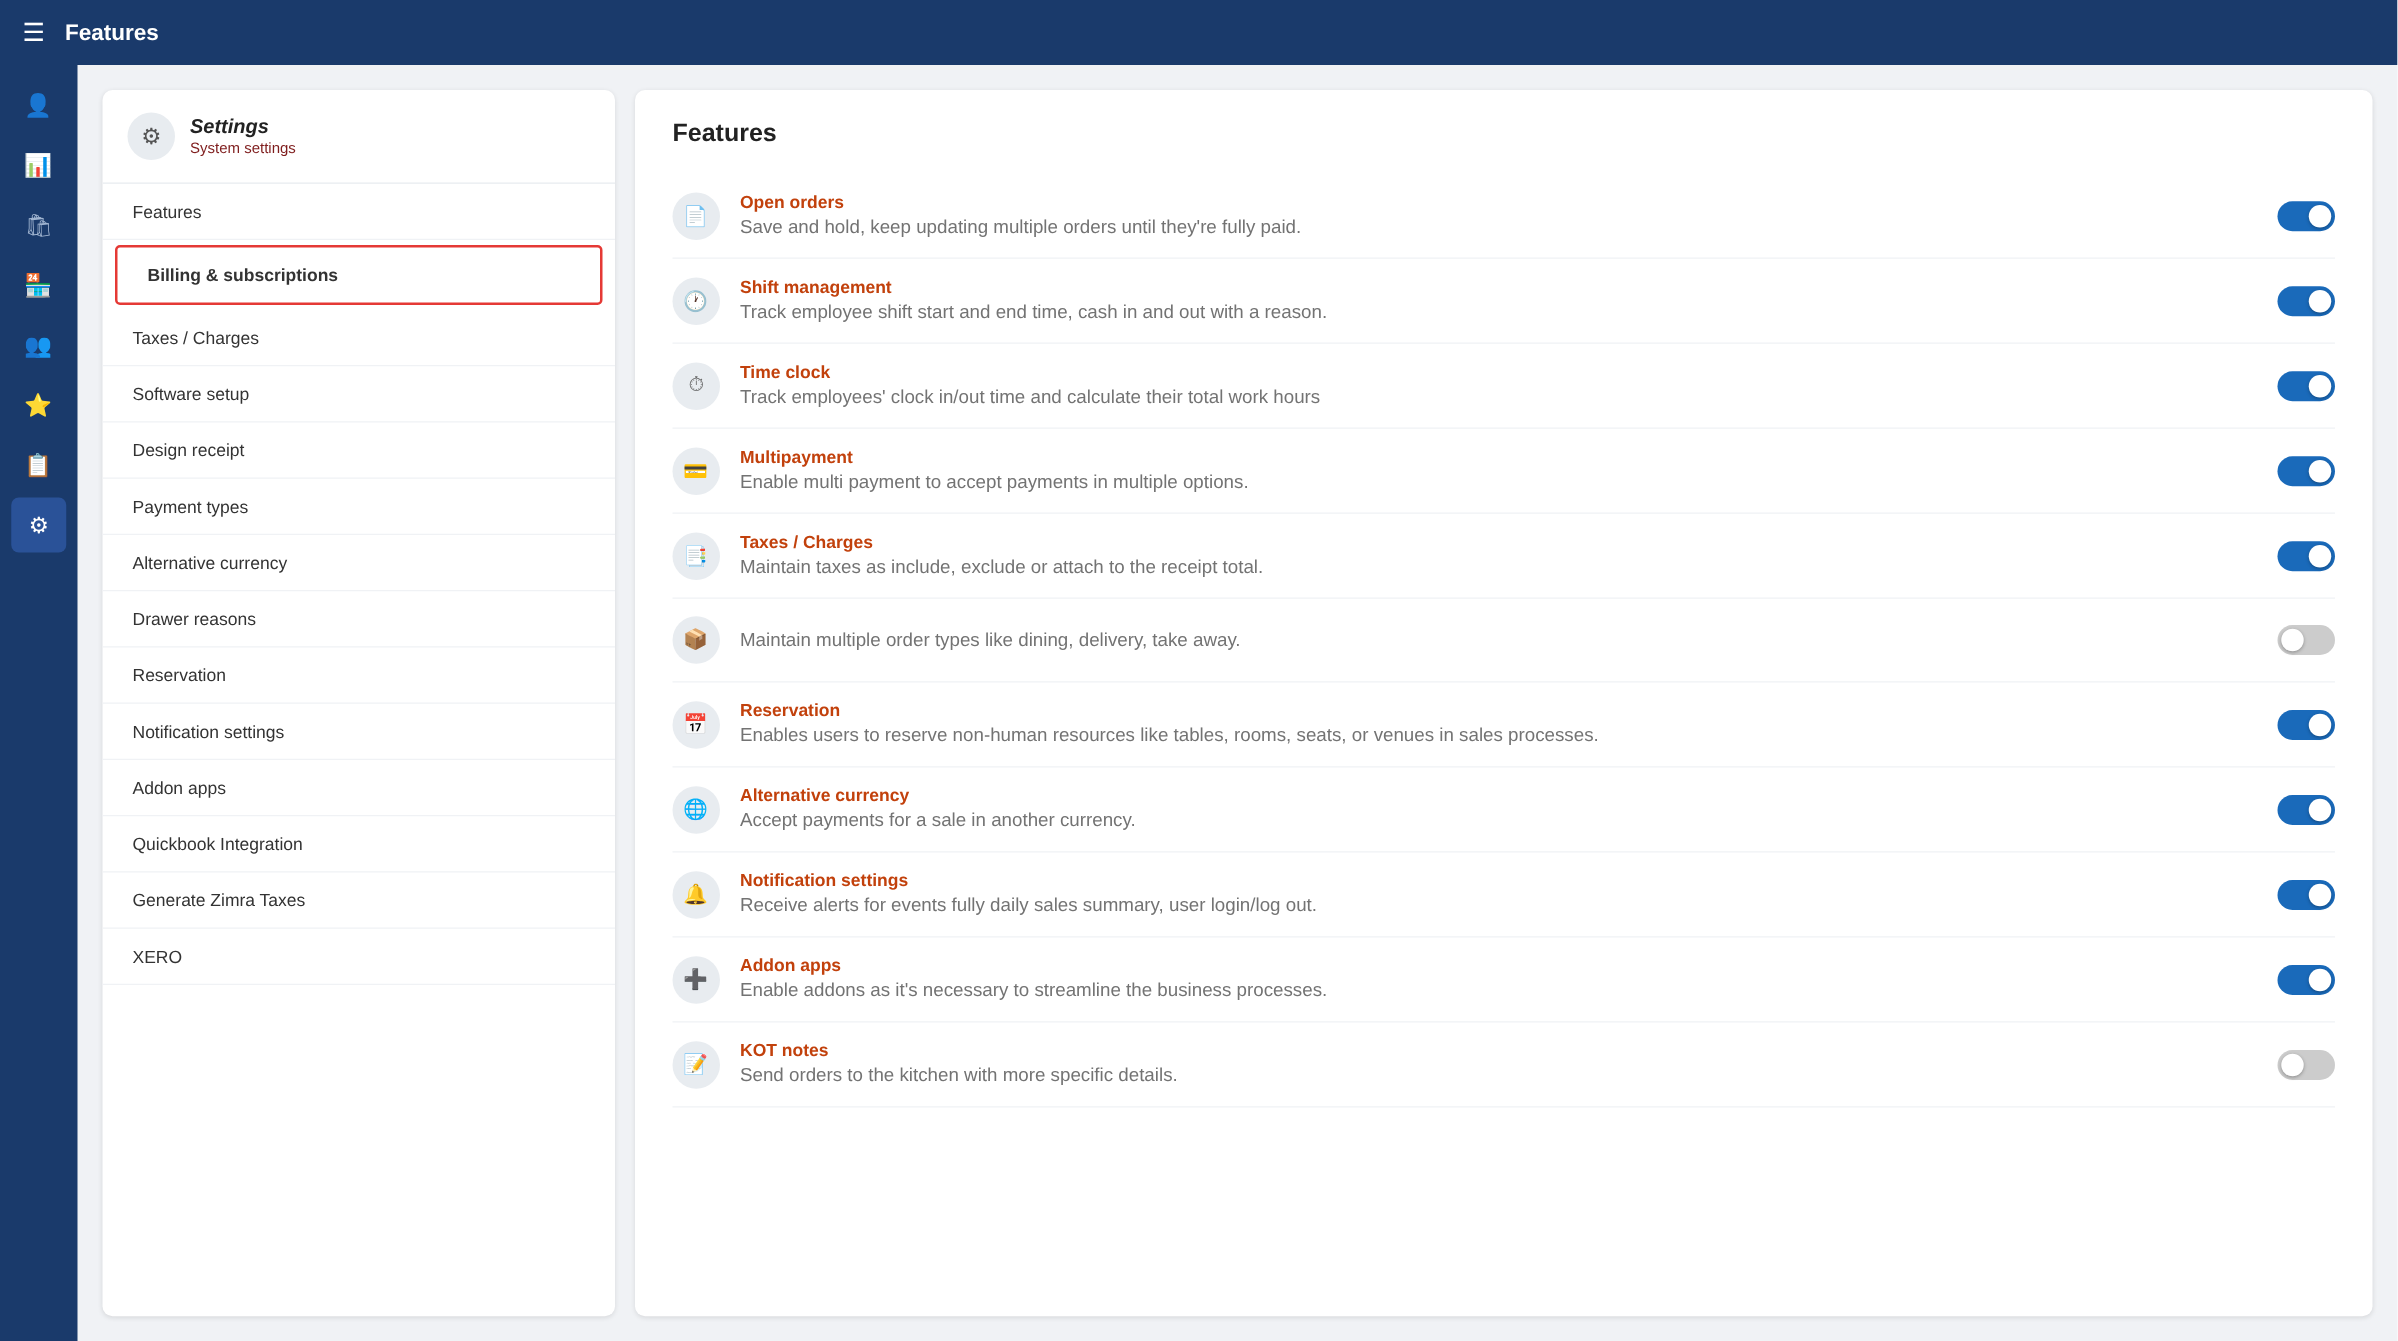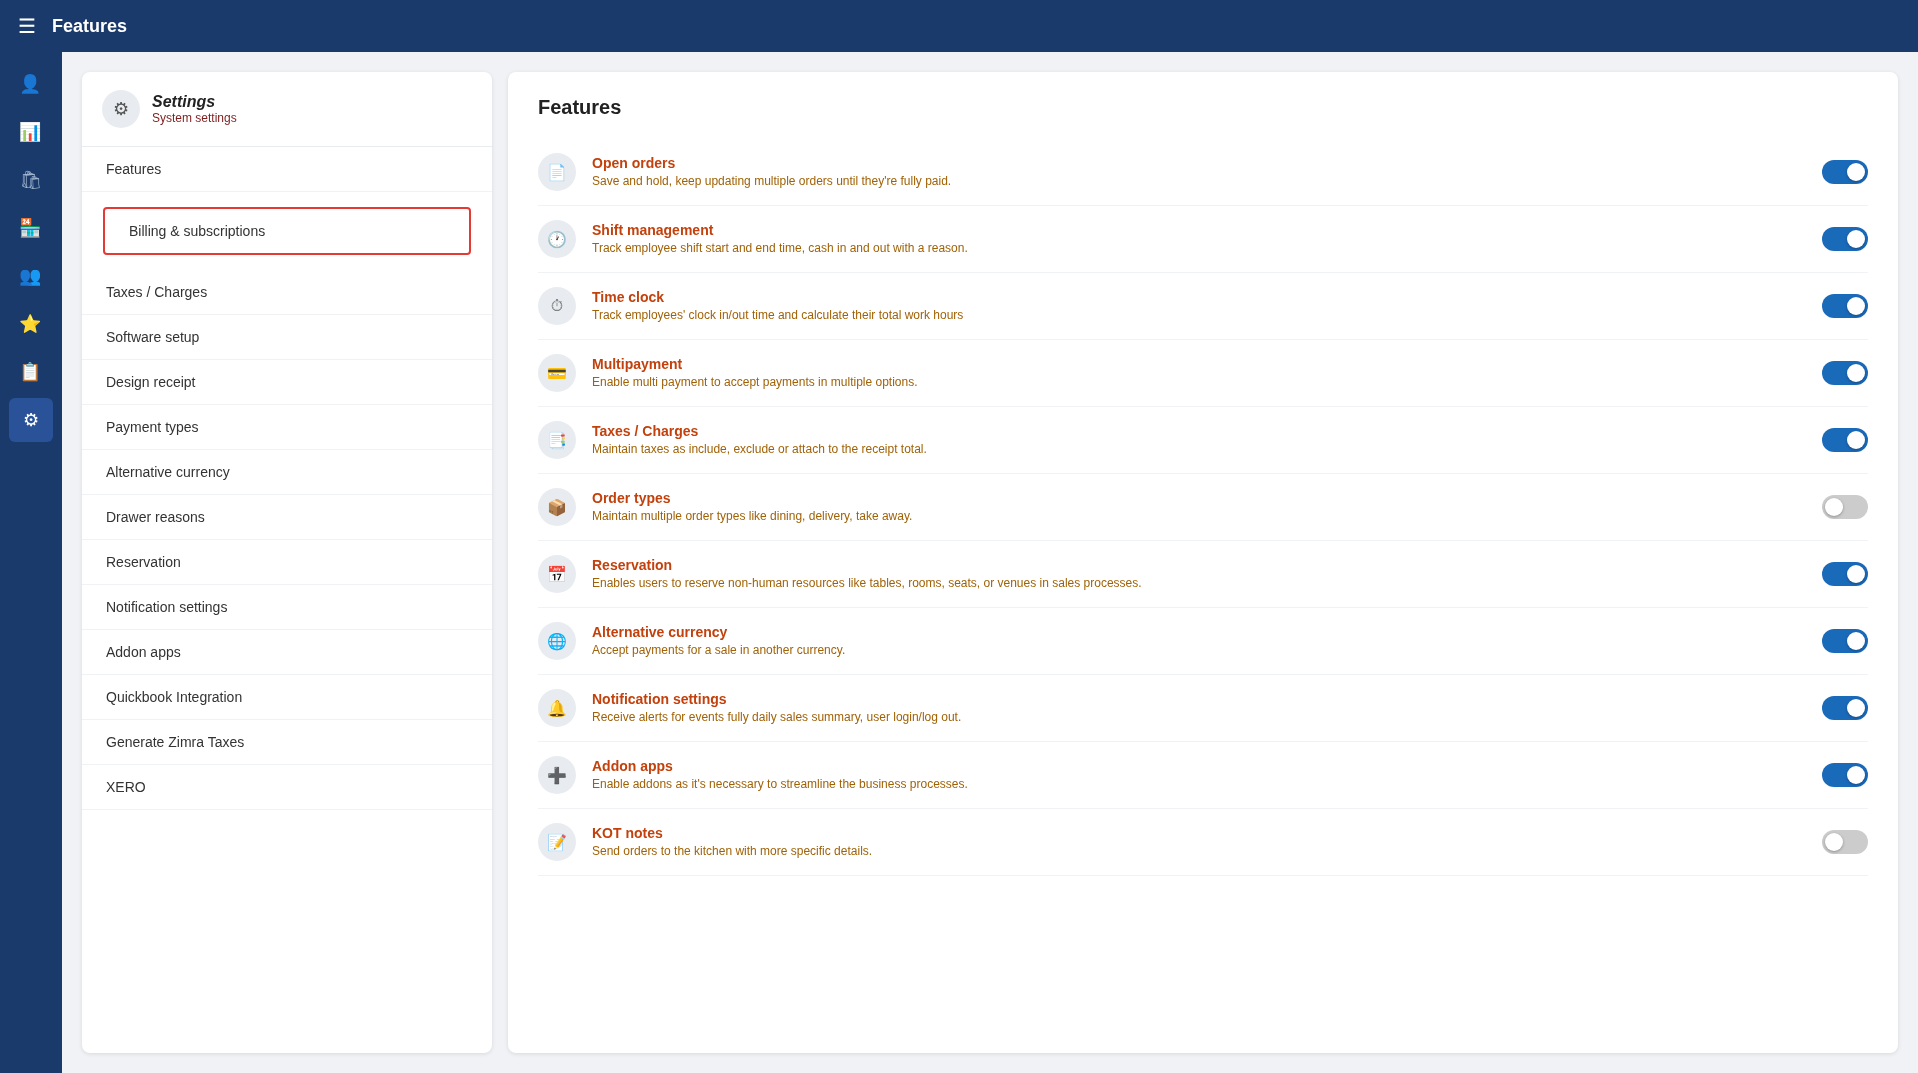--- a/index.html
+++ b/index.html
@@ -161,22 +161,22 @@
     .feature-text {
       flex: 1;
     }
     .feature-name {
       font-size: 14px;
       font-weight: 600;
       color: #c2410c;
       margin-bottom: 2px;
     }
     .feature-desc {
-      font-size: 12px;
-      color: #a16207;
+      font-size: 15px;
+      color: #737373;
       line-height: 1.4;
     }
 
     
     .toggle {
       position: relative;
       width: 46px;
       height: 24px;
       flex-shrink: 0;
     }
@@ -230,21 +230,21 @@
       <div class="settings-header">
         <div class="settings-header-icon">⚙</div>
         <div class="settings-header-text">
           <h2>Settings</h2>
           <p>System settings</p>
         </div>
       </div>
 
       <div id="settings-nav">
           <div class="nav-item">Features</div>
-          <div style="position: relative; display: flex; align-items: flex-start; margin: 11px;">
+          <div style="position: relative; display: flex; align-items: flex-start; margin: 0px; font-weight: bold;">
             <div class="nav-item highlighted" style="flex: 1 1 0%; margin: 4px 10px;">Billing &amp; subscriptions</div>
           </div>
           <div class="nav-item">Taxes / Charges</div>
           <div class="nav-item">Software setup</div>
           <div class="nav-item">Design receipt</div>
           <div class="nav-item">Payment types</div>
           <div class="nav-item">Alternative currency</div>
           <div class="nav-item">Drawer reasons</div>
           <div class="nav-item">Reservation</div>
           <div class="nav-item">Notification settings</div>
@@ -314,21 +314,20 @@
             </div>
             <div class="toggle">
               <div class="toggle-track on">
                 <div class="toggle-thumb"></div>
               </div>
             </div>
           </div>
           <div class="feature-row">
             <div class="feature-icon">📦</div>
             <div class="feature-text">
-              <div class="feature-name">Order types</div>
               <div class="feature-desc">Maintain multiple order types like dining, delivery, take away.</div>
             </div>
             <div class="toggle">
               <div class="toggle-track off">
                 <div class="toggle-thumb"></div>
               </div>
             </div>
           </div>
           <div class="feature-row">
             <div class="feature-icon">📅</div>

